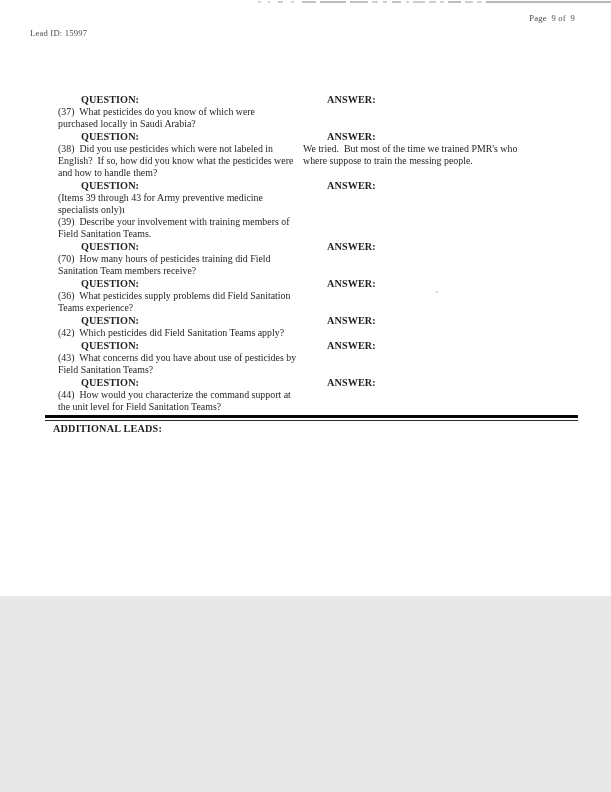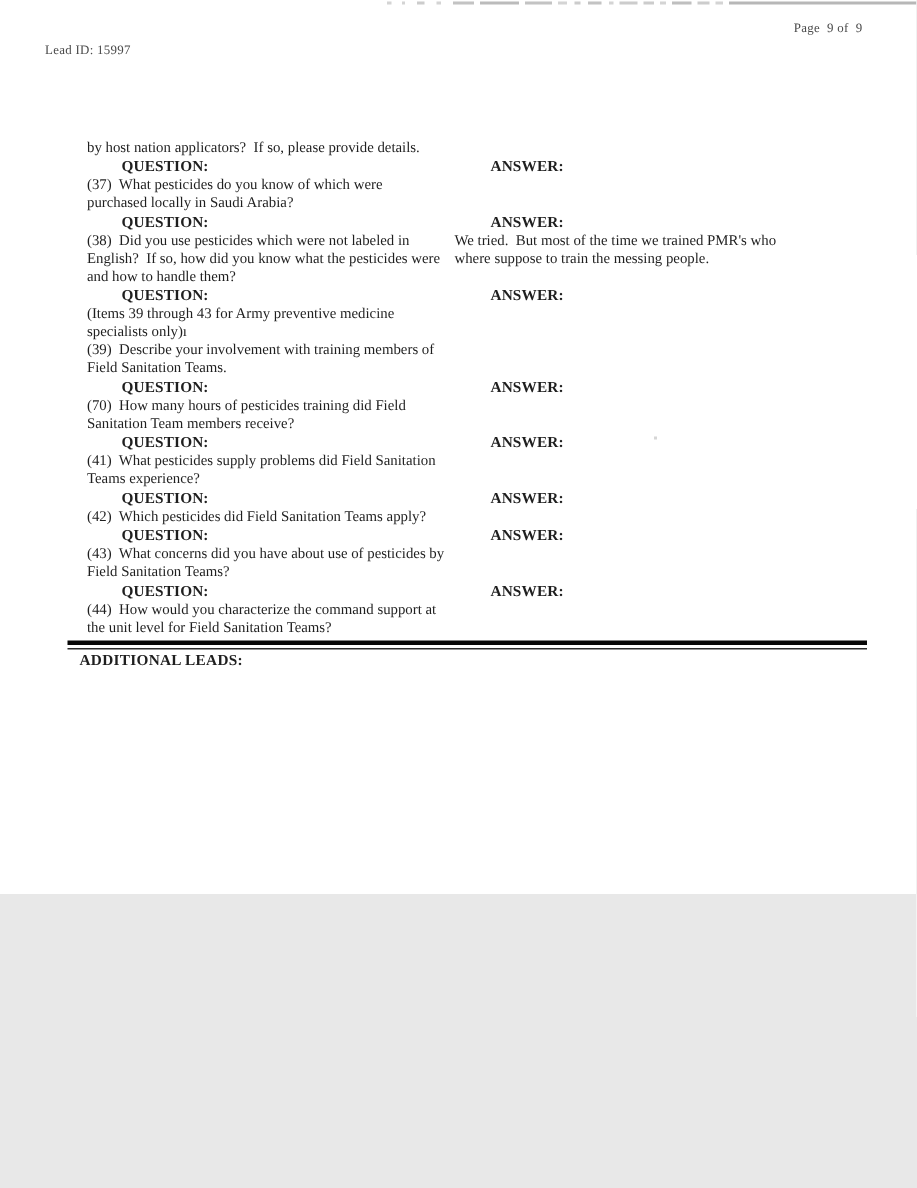--- a/index.html
+++ b/index.html
@@ -83,21 +83,20 @@
     <div class="seg" style="left:486px;width:125px;opacity:.85"></div>
   </div>
   <div class="speck" style="left:235px;top:630px;width:3px;height:2px;"></div>
   <div class="speck" style="left:436px;top:291px;width:2px;height:2px;opacity:.6"></div>
 
   <div class="hdr-left">Lead ID: 15997</div>
   <div class="hdr-right">Page  9 of  9</div>
 
   <div class="body-area">
 
-    <div class="intro-line">by host nation applicators?  If so, please provide details.</div>
 
     <div class="qa-row">
       <div class="q-col">
         <div class="q-label">QUESTION:</div>
         <div class="q-text">(37)  What pesticides do you know of which were
 purchased locally in Saudi Arabia?</div>
       </div>
       <div class="a-col">
         <div class="a-label">ANSWER:</div>
         <div class="a-text"></div>
@@ -140,21 +139,21 @@
       </div>
       <div class="a-col">
         <div class="a-label">ANSWER:</div>
         <div class="a-text"></div>
       </div>
     </div>
 
     <div class="qa-row">
       <div class="q-col">
         <div class="q-label">QUESTION:</div>
-        <div class="q-text">(41)  What pesticides supply problems did Field Sanitation
+        <div class="q-text">(36)  What pesticides supply problems did Field Sanitation
 Teams experience?</div>
       </div>
       <div class="a-col">
         <div class="a-label">ANSWER:</div>
         <div class="a-text"></div>
       </div>
     </div>
 
     <div class="qa-row">
       <div class="q-col">

